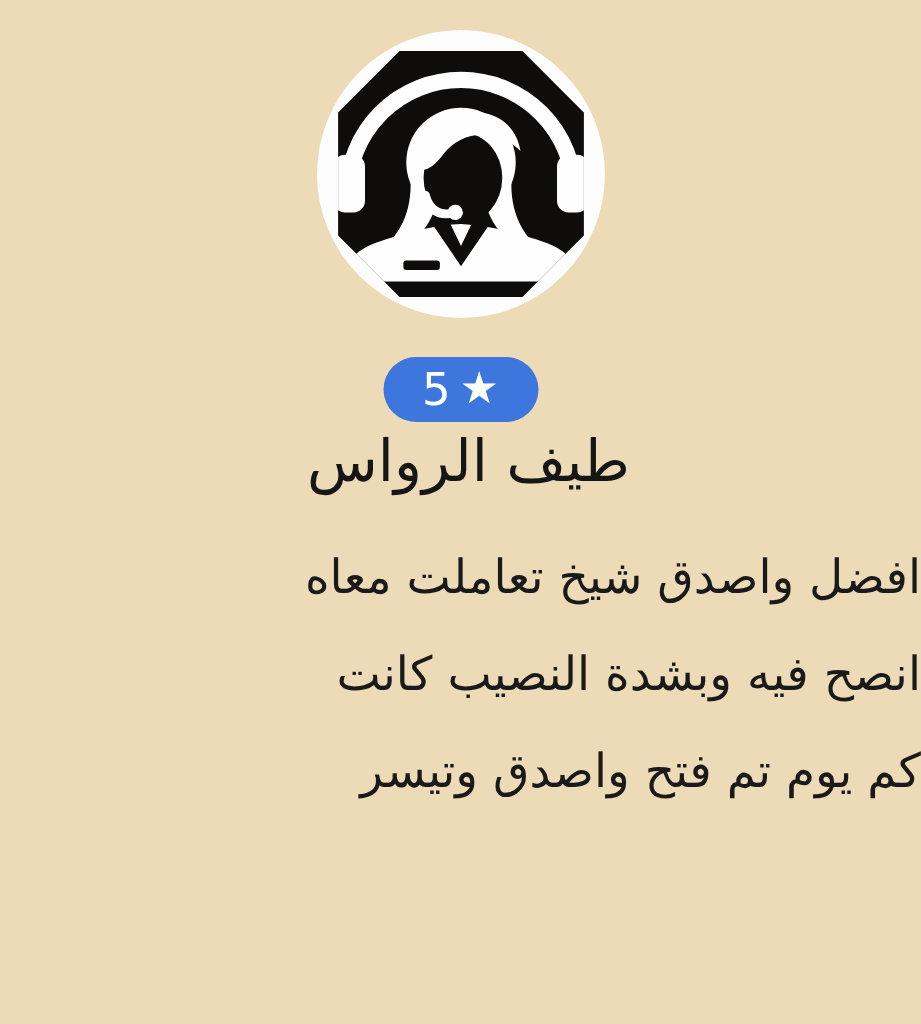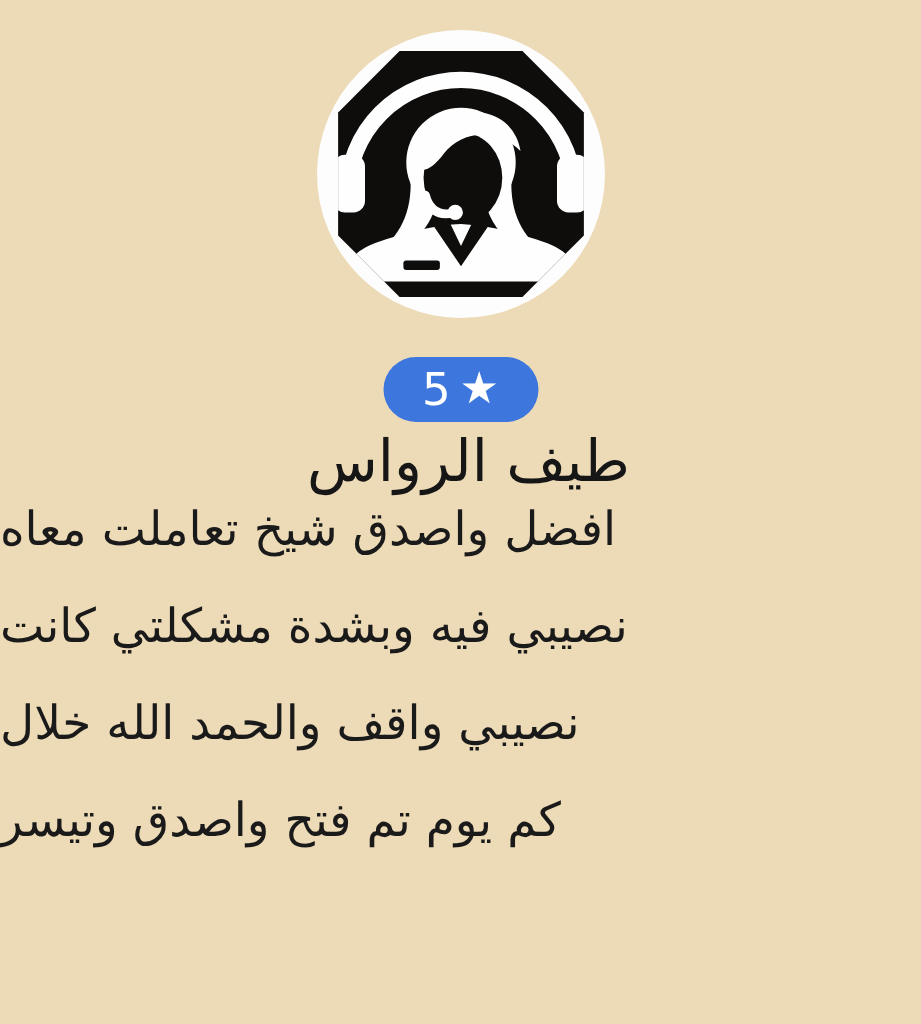--- a/index.html
+++ b/index.html
@@ -58,24 +58,24 @@
     text-align: center;
     direction: rtl;
     font-size: 58px;
     line-height: 1.3;
     color: #161616;
     white-space: nowrap;
   }
 
   .review-text {
     position: absolute;
-    top: 480px;
+    top: 528px;
     left: 0;
     width: 100%;
-    text-align: left;
+    text-align: right;
     direction: rtl;
     color: #1a1a1a;
   }
   .review-text .line {
     font-size: 47px;
     line-height: 97px;
     height: 97px;
     white-space: nowrap;
   }
 </style>
@@ -122,18 +122,17 @@
 
   <div class="rating-badge" style="background: rgb(61, 119, 221); color: rgb(255, 255, 255);">
     <span class="num">5</span>
     <span class="star">★</span>
   </div>
 
   <div class="reviewer-name" lang="ar" dir="rtl">طيف الرواس</div>
 
   <div class="review-text" lang="ar" dir="rtl" style="color: rgb(26, 26, 26);">
     <div class="line">افضل واصدق شيخ تعاملت معاه</div>
-    <div class="line">نصيبي فيه وبشدة مشكلتي كانت</div>
-    <div class="line">نصيبي واقف والحمد الله خلال</div>
+    <div class="line">انصح فيه وبشدة النصيب كانت</div>
     <div class="line">كم يوم تم فتح واصدق وتيسر</div>
   </div>
 
 </div>
 
 </body></html>

